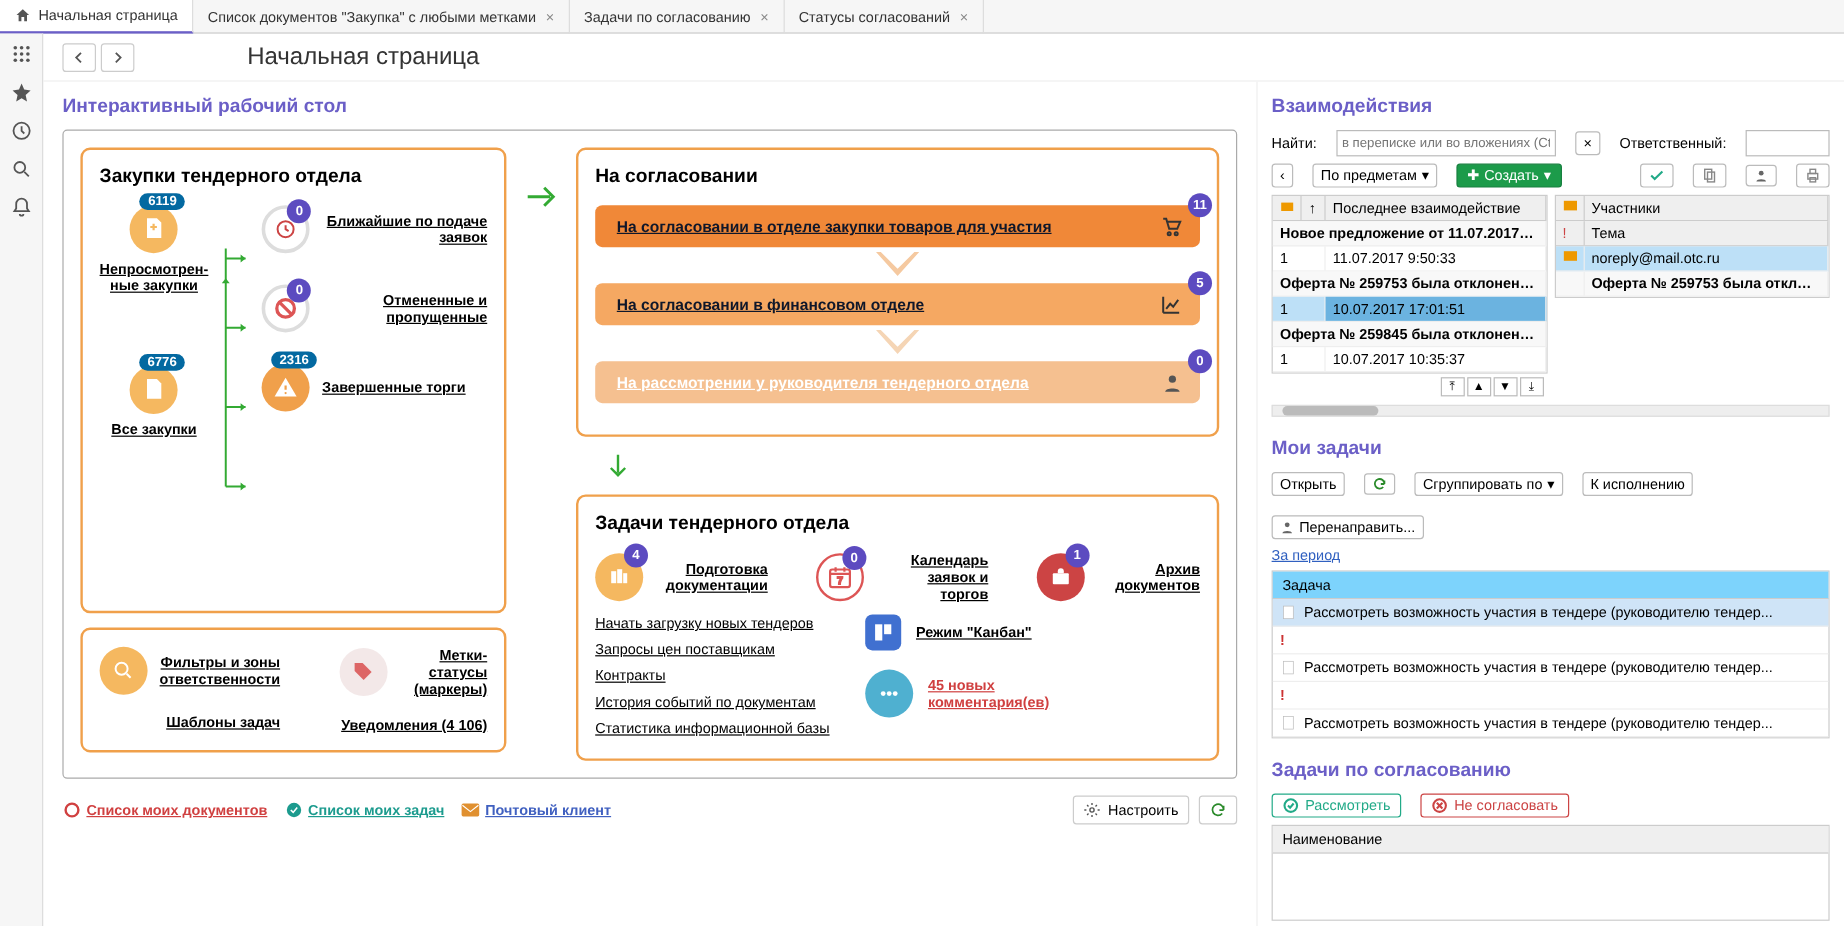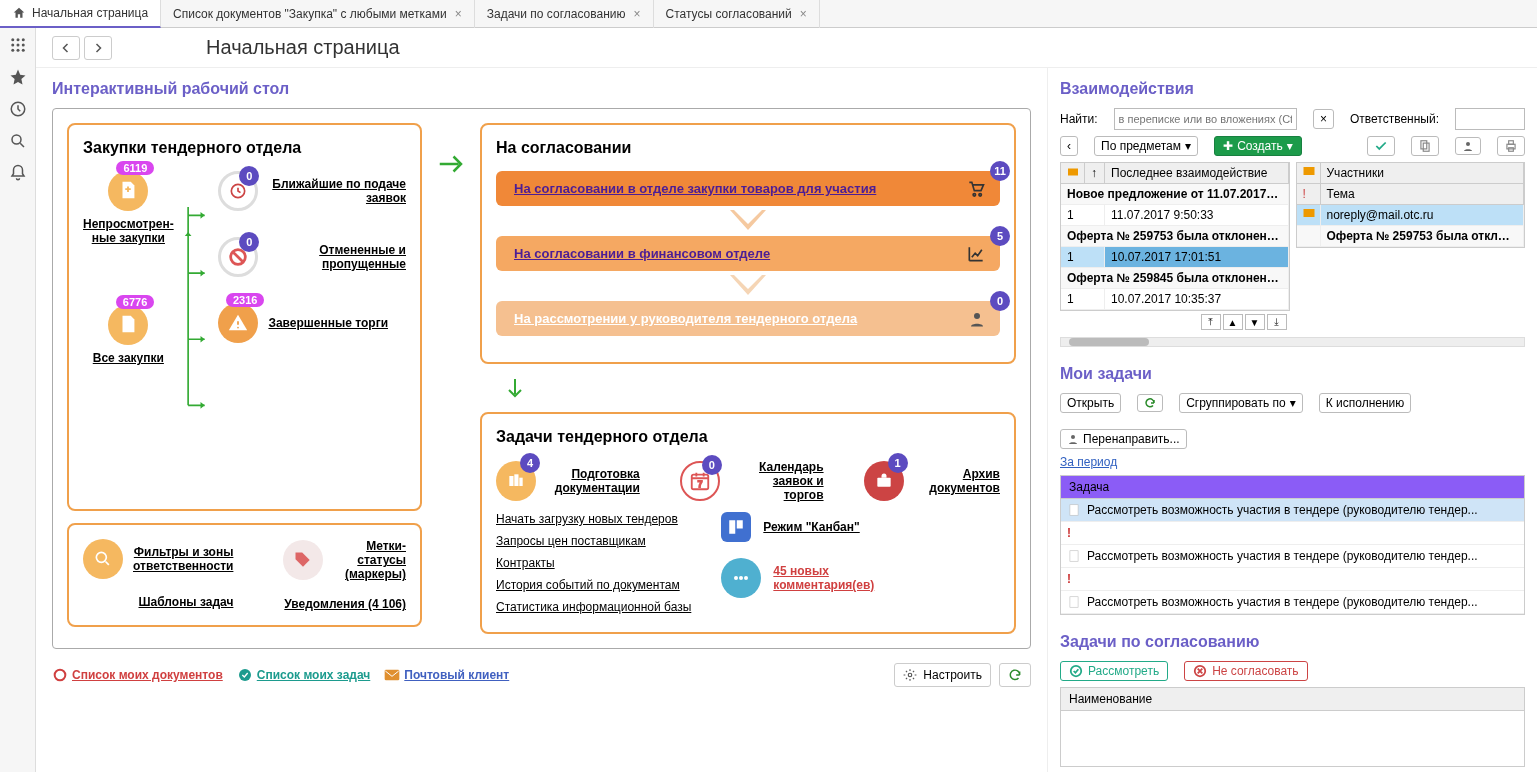--- a/index.html
+++ b/index.html
@@ -32,33 +32,33 @@
 .dash-left { width: 355px; display: flex; flex-direction: column; gap: 12px; }
 .dash-right { flex: 1; display: flex; flex-direction: column; gap: 12px; }
 
 .panel { border: 2px solid #f0a04b; border-radius: 8px; padding: 14px 14px 18px 14px; position: relative; }
 .panel-title { font-size: 16px; font-weight: bold; margin-bottom: 14px; }
 
 .zk-row { display: flex; align-items: center; gap: 10px; }
 .zk-col { display: flex; flex-direction: column; gap: 26px; }
 
 .circ-ic { width: 40px; height: 40px; border-radius: 50%; display: flex; align-items: center; justify-content: center; position: relative; flex-shrink: 0; }
-.badge { position: absolute; top: -10px; right: -6px; background: #d946ef; color: #fff; border-radius: 10px; padding: 1px 7px; font-size: 11px; font-weight: bold; }
+.badge { position: absolute; top: -10px; right: -6px; background: #0369a1; color: #fff; border-radius: 10px; padding: 1px 7px; font-size: 11px; font-weight: bold; }
 .badge2 { position: absolute; top: -8px; right: -4px; background: #5c4bc0; color: #fff; border-radius: 50%; width: 20px; height: 20px; display:flex;align-items:center;justify-content:center; font-size: 11px; font-weight: bold; }
 
 .link { color: #000; text-decoration: underline; font-weight: bold; font-size: 12px; cursor: pointer; text-align: right; }
 .link2 { color: #000; text-decoration: underline; font-size: 12px; cursor: pointer; }
 .linkred { color: #d04040; text-decoration: underline; font-weight: bold; cursor: pointer; }
 .linkteal { color: #1c9b8e; text-decoration: underline; font-weight: bold; cursor: pointer; }
 .linkblue { color: #4060c0; text-decoration: underline; font-weight: bold; cursor: pointer; }
 
 .flow-block { background: #f08838; border-radius: 6px; padding: 10px 50px 10px 18px; position: relative; margin-bottom: 8px; }
 .flow-block.light { background: #f5a862; }
 .flow-block.lighter { background: #f5c090; }
-.flow-block .flow-link { color: #4c1d95; text-decoration: underline; font-size: 13px; font-weight: bold; }
+.flow-block .flow-link { color: #0f172a; text-decoration: underline; font-size: 13px; font-weight: bold; }
 .flow-ic { position: absolute; right: 14px; top: 50%; transform: translateY(-50%); color: #444; }
 .flow-arrow { display:flex; justify-content:center; margin: -4px 0 4px 0; }
 .down-arr-svg { width: 36px; height: 22px; }
 
 .tender-tasks { display: flex; gap: 40px; margin-bottom: 10px; }
 .tt-item { display: flex; align-items: center; gap: 10px; }
 .tt-item .link { font-size: 12px; max-width: 120px; display:inline-block; }
 
 .toollinks { display: flex; gap: 30px; margin-top: 8px; }
 .toollinks-col { display: flex; flex-direction: column; gap: 8px; }
@@ -90,21 +90,21 @@
 .grid-row.hdr { font-weight:bold; background:#f8f8f8; }
 
 .split-grids { display:flex; gap:6px; }
 .split-grids > div { flex:1; min-width:0; }
 .scroll-ctrl { display:flex; justify-content:flex-end; gap:2px; padding:3px; }
 .scroll-ctrl .sb { border:1px solid #bbb; width:20px; height:16px; display:flex;align-items:center;justify-content:center;cursor:pointer; font-size:10px;}
 .hscroll { height:10px; background:#eee; border:1px solid #ddd; margin-top:4px; position:relative; }
 .hscroll .thumb { position:absolute; left:8px; top:0; bottom:0; width:80px; background:#bbb; border-radius:5px; }
 
 .task-list { border:1px solid #ccc; }
-.task-head { background:#8b5cf6; padding:4px 8px; border-bottom:1px solid #ccc; font-size:12px; }
+.task-head { background:#7dd3fc; padding:4px 8px; border-bottom:1px solid #ccc; font-size:12px; }
 .task-row { display:flex; align-items:flex-start; gap:6px; padding:4px 6px; border-bottom:1px solid #eee; font-size:12px; }
 .task-row.sel { background:#cfe4f7; }
 .task-row .excl { color:#c33; font-weight:bold; }
 
 .approv-box { border:1px solid #ccc; height:80px; }
 .approv-head { background:#efefef; padding:4px 8px; border-bottom:1px solid #ccc; }
 
 svg { display:block; }
 .arrow-right { color:#3a3; }
 </style>

